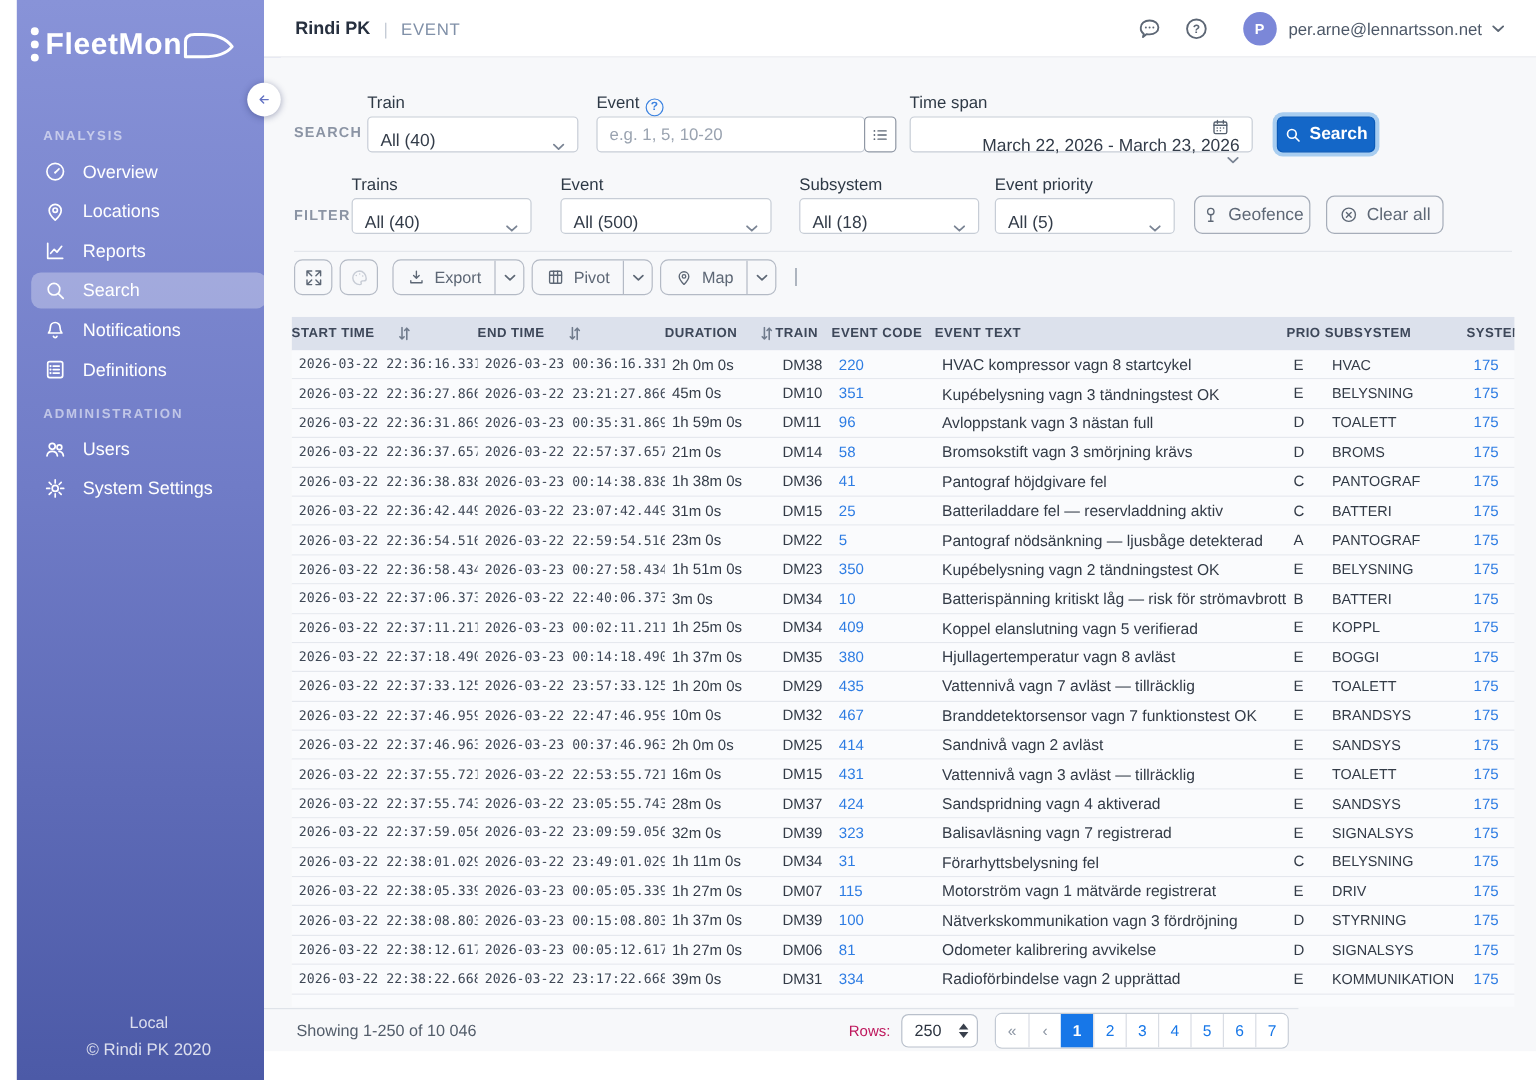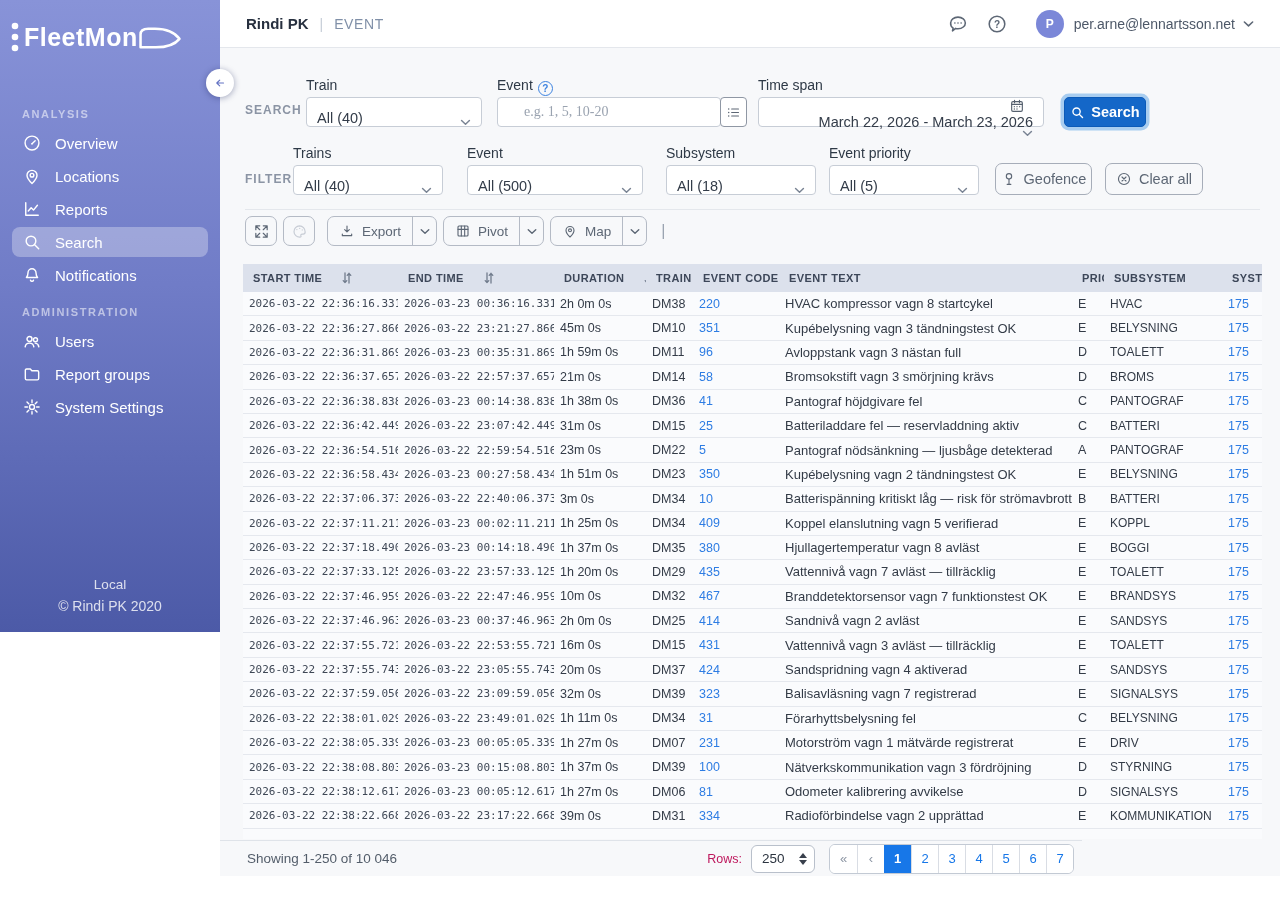--- a/index.html
+++ b/index.html
@@ -1,21 +1,21 @@
 <!DOCTYPE html>
 <html><head>
 <meta charset="utf-8">
 <style>
   * { margin:0; padding:0; box-sizing:border-box; }
   html,body { width:1280px; height:900px; overflow:hidden; background:#fff;
     font-family:"Liberation Sans", sans-serif; }
   #app { position:relative; width:1280px; height:900px; }
 
   
-  .sidebar { position:absolute; left:0; top:0; width:220px; height:632px;
+  .sidebar { position:absolute; left:14px; top:0; width:220px; height:900px;
     background:linear-gradient(180deg,#8893d8 0%,#707cc7 45%,#4c5aa7 100%); color:#fff; }
   .logo-row { display:flex; align-items:center; padding:16px 0 0 10px; height:60px; }
   .logo-text { font-size:25px; font-weight:bold; letter-spacing:.5px; margin:0 0 2px 4px; }
   .sb-nav { padding-top:32px; }
   .sb-title { font-size:11px; font-weight:bold; letter-spacing:1.6px; color:rgba(255,255,255,.55);
     margin:16px 0 8px 22px; }
   .sb-item { display:flex; align-items:center; gap:13px; height:30px; margin:3px 12px;
     padding:0 10px; border-radius:8px; font-size:15px; cursor:pointer; }
   .sb-item.active { background:rgba(255,255,255,.3); height:30px; }
   .icon { display:inline-flex; }
@@ -50,21 +50,21 @@
   .main { position:absolute; left:220px; top:48px; width:1060px; height:852px; background:#f7f8fa; }
   .flabel { position:absolute; font-size:14px; color:#2e3946; }
   .zone-label { position:absolute; font-size:12px; font-weight:bold; letter-spacing:1px; color:#8b94a4; }
 
   .select, .datebox { position:absolute; height:30px; background:#fff; border:1px solid #c7cdd6;
     border-radius:4px; display:flex; align-items:flex-end; padding:0 10px; font-size:14.5px;
     color:#333c49; cursor:pointer; }
   .select .val { flex:1; }
   .chev-sm svg { width:11px; height:7px; stroke:#7a8494; }
   .txt-input { background:#fff; border:1px solid #c7cdd6; border-radius:4px; font-size:14px;
-    color:#333c49; padding:0 26px; font-family:Liberation Serif, serif; }
+    color:#333c49; padding:0 10px; font-family:Liberation Sans, sans-serif; }
   .txt-input::placeholder { color:#9aa3b0; }
   .help-badge { display:inline-flex; width:15px; height:15px; border:1.5px solid #3b82e0;
     border-radius:50%; color:#3b82e0; font-size:10px; font-weight:bold; align-items:center;
     justify-content:center; margin-left:5px; vertical-align:-2px; cursor:pointer; }
   .list-btn { position:absolute; width:27px; height:30px; background:#fff; border:1.5px solid #8f97a4;
     border-radius:4px; display:flex; align-items:center; justify-content:center; color:#5d6775; cursor:pointer; }
   .list-btn svg { width:15px; height:15px; }
   .cal-ic svg { width:16px; height:16px; stroke:#55606e; margin-right:8px; }
   .search-btn { position:absolute; left:844px; top:49px; width:82px; height:30px; background:#1467c8;
     border:1px solid #0b5ab8; border-radius:5px; color:#fff; font-size:14.5px; font-weight:bold;
@@ -93,21 +93,21 @@
   .tg-arrow { width:24px; height:100%; border-left:1.5px solid #b4bac5; display:flex;
     align-items:center; justify-content:center; }
   .tg-arrow svg { width:10px; height:7px; }
   .tool-sep { color:#9aa3b0; font-size:16px; margin:0 10px 0 14px; }
 
   
   .table-wrap { position:absolute; left:23px; top:216px; width:1019px; height:575px; overflow:hidden; }
   .grid-cols { display:grid; grid-template-columns:155px 156px 92px 47px 86px 293px 32px 118px 80px;
     width:1059px; }
   .thead { height:28px; background:#dce1ec; align-items:center; }
-  .th { padding-left:10px; white-space:nowrap; overflow:hidden; font-size:11px; font-weight:bold;
+  .th { padding-left:0; white-space:nowrap; overflow:hidden; font-size:11px; font-weight:bold;
     letter-spacing:.4px; color:#3d4759; display:flex; align-items:center; gap:20px; cursor:pointer; }
   .th .sort svg { width:10px; height:12px; stroke:#707b8c; stroke-width:1.3; }
   .trow { height:24.4px; align-items:center; border-bottom:1px solid #e5e8ee; background:#fafbfd; }
   .td { padding-left:6px; white-space:nowrap; overflow:hidden; font-size:12.5px; color:#333b47; }
   .td.mono { font-family:"DejaVu Sans Mono",monospace; font-size:11px; color:#3f4856; }
   .td.link { color:#2d7ce3; cursor:pointer; }
   .td.txt { font-size:13px; }
   .td.subsys { font-size:12px; }
   .trow.partial { height:24.4px; }
 
@@ -195,39 +195,41 @@
         </div>
         <div class="sb-item">
           <span class="icon sb-ic">
             <svg viewBox="0 0 24 24">
               <path d="M12 4.5a4.8 4.8 0 0 1 4.8 4.8c0 3.6 1 4.7 1.9 5.7H5.3c.9-1 1.9-2.1 1.9-5.7A4.8 4.8 0 0 1 12 4.5z"></path>
               <path d="M10.2 18.3a1.9 1.9 0 0 0 3.6 0"></path>
             </svg>
           </span>
           <span>Notifications</span>
         </div>
+        <div class="sb-item">
+          <span class="icon sb-ic">
+            <svg viewBox="0 0 24 24">
+              <rect x="4.5" y="4" width="15" height="16" rx="2"></rect>
+              <path d="M10 8.5h6M10 12h6M10 15.5h6"></path>
+              <path d="M7.3 8.5h.01M7.3 12h.01M7.3 15.5h.01" stroke-width="2.2"></path>
+            </svg>
+          </span>
+          <span>Definitions</span>
+        </div>
         <div class="sb-title">ADMINISTRATION</div>
         <div class="sb-item">
           <span class="icon sb-ic">
             <svg viewBox="0 0 24 24">
               <circle cx="9" cy="9.5" r="3"></circle>
               <path d="M3.8 19c.4-2.9 2.5-4.5 5.2-4.5s4.8 1.6 5.2 4.5"></path>
               <circle cx="16.2" cy="10.5" r="2.4"></circle>
               <path d="M15.8 14.6c2.4.2 4 1.7 4.4 4.4"></path>
             </svg>
           </span>
           <span>Users</span>
-        </div>
-        <div class="sb-item">
-          <span class="icon sb-ic">
-            <svg viewBox="0 0 24 24">
-              <path d="M4 7.5A1.5 1.5 0 0 1 5.5 6H10l1.8 2h6.7A1.5 1.5 0 0 1 20 9.5v8a1.5 1.5 0 0 1-1.5 1.5h-13A1.5 1.5 0 0 1 4 17.5z"></path>
-            </svg>
-          </span>
-          <span>Report groups</span>
         </div>
         <div class="sb-item">
           <span class="icon sb-ic">
             <svg viewBox="0 0 24 24">
               <circle cx="12" cy="12" r="3"></circle>
               <path d="M12 3.5v3M12 17.5v3M3.5 12h3M17.5 12h3M6 6l2.1 2.1M15.9 15.9L18 18M18 6l-2.1 2.1M8.1 15.9L6 18"></path>
             </svg>
           </span>
           <span>System Settings</span>
         </div>
@@ -658,21 +660,21 @@
             <div class="td ">DM15</div>
             <div class="td link">431</div>
             <div class="td txt">Vattennivå vagn 3 avläst — tillräcklig</div>
             <div class="td ">E</div>
             <div class="td subsys">TOALETT</div>
             <div class="td link">175</div>
           </div>
           <div class="trow grid-cols">
             <div class="td mono">2026-03-22 22:37:55.743</div>
             <div class="td mono">2026-03-22 23:05:55.743</div>
-            <div class="td ">20m 0s</div>
+            <div class="td ">28m 0s</div>
             <div class="td ">DM37</div>
             <div class="td link">424</div>
             <div class="td txt">Sandspridning vagn 4 aktiverad</div>
             <div class="td ">E</div>
             <div class="td subsys">SANDSYS</div>
             <div class="td link">175</div>
           </div>
           <div class="trow grid-cols">
             <div class="td mono">2026-03-22 22:37:59.056</div>
             <div class="td mono">2026-03-22 23:09:59.056</div>
@@ -693,21 +695,21 @@
             <div class="td txt">Förarhyttsbelysning fel</div>
             <div class="td ">C</div>
             <div class="td subsys">BELYSNING</div>
             <div class="td link">175</div>
           </div>
           <div class="trow grid-cols">
             <div class="td mono">2026-03-22 22:38:05.339</div>
             <div class="td mono">2026-03-23 00:05:05.339</div>
             <div class="td ">1h 27m 0s</div>
             <div class="td ">DM07</div>
-            <div class="td link">231</div>
+            <div class="td link">115</div>
             <div class="td txt">Motorström vagn 1 mätvärde registrerat</div>
             <div class="td ">E</div>
             <div class="td subsys">DRIV</div>
             <div class="td link">175</div>
           </div>
           <div class="trow grid-cols">
             <div class="td mono">2026-03-22 22:38:08.803</div>
             <div class="td mono">2026-03-23 00:15:08.803</div>
             <div class="td ">1h 37m 0s</div>
             <div class="td ">DM39</div>

